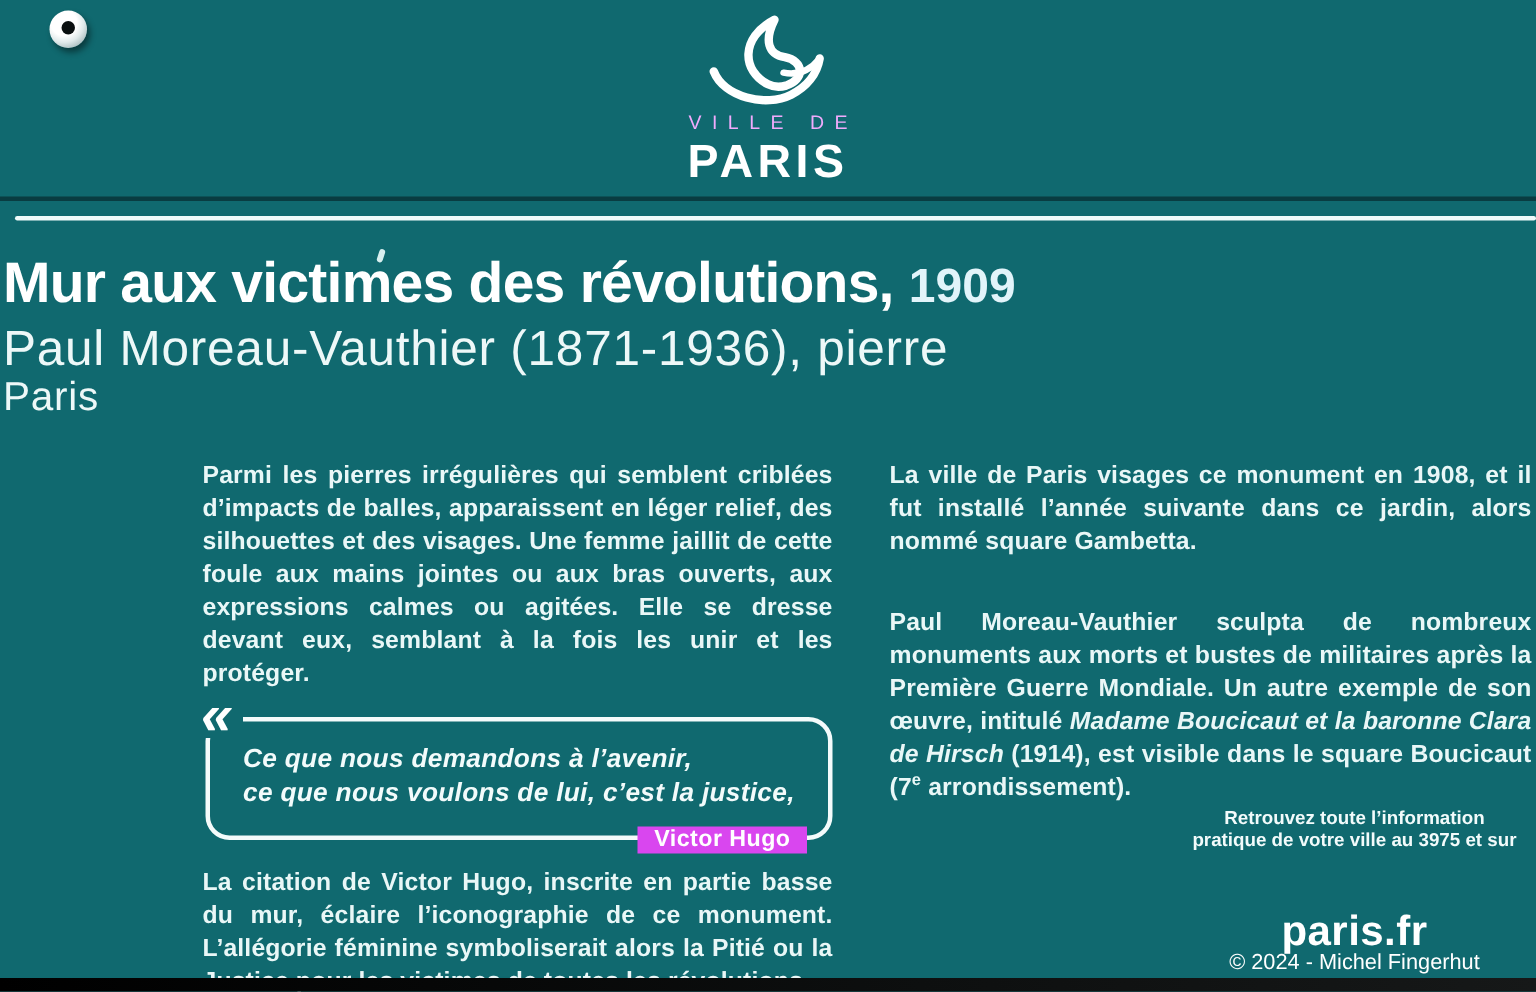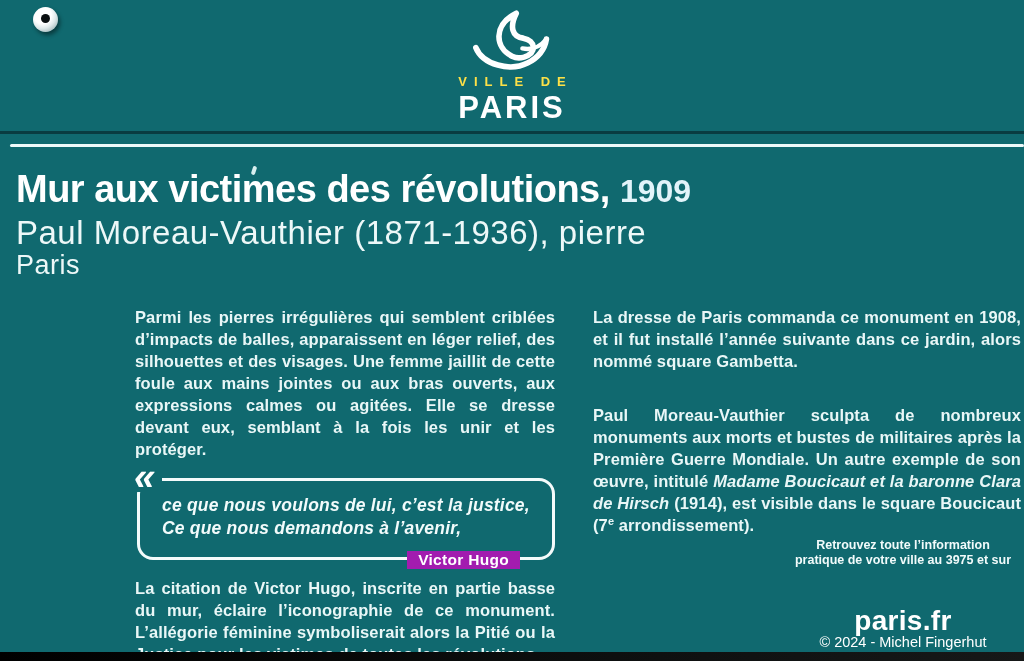--- a/index.html
+++ b/index.html
@@ -19,25 +19,25 @@
   }
   .screw-center{
     position:absolute;left:8px;top:7px;width:9px;height:9px;border-radius:50%;background:#0a0f10;
   }
   .speck{position:absolute;left:252px;top:166px;width:4px;height:9px;background:#d8efef;border-radius:2px;transform:rotate(18deg);}
   .shadow-band{position:absolute;left:0;right:0;top:131px;height:3px;background:rgba(4,24,27,0.55);}
   .bottom-edge{position:absolute;left:0;right:0;bottom:0;height:9px;background:linear-gradient(to right,#000000,#0d0f0f 60%,#161818);}
   
   .brand{position:absolute;left:50%;top:8px;transform:translateX(-50%);text-align:center;width:220px;}
   .brand svg{display:block;margin:0 auto;}
-  .brand-top{font-size:13px;font-weight:700;letter-spacing:7px;color:#fde047;margin-top:4px;text-indent:7px;}
+  .brand-top{font-size:13px;font-weight:400;letter-spacing:7px;color:#f0abfc;margin-top:4px;text-indent:7px;}
   .brand-name{font-size:31px;font-weight:700;letter-spacing:3px;color:#ffffff;margin-top:1px;}
   .divider{position:absolute;left:10px;right:0;top:144px;height:2.5px;background:#eefafa;border-radius:2px;}
   
-  .title-block{position:absolute;left:16px;top:166px;width:980px;}
+  .title-block{position:absolute;left:2px;top:166px;width:980px;}
   h1{margin:0;font-size:38px;line-height:46px;font-weight:700;letter-spacing:-0.5px;color:#ffffff;}
   .title-year{font-size:32px;font-weight:600;color:#e2f4fa;letter-spacing:0;}
   .subtitle{font-size:33px;line-height:32px;font-weight:400;color:#edf8f8;margin-top:3px;letter-spacing:0.5px;}
   .subtitle2{font-size:27px;line-height:32px;font-weight:400;color:#edf8f8;letter-spacing:0.5px;}
   
   .columns{position:absolute;left:135px;top:306px;display:flex;gap:38px;}
   .col-left{width:420px;}
   .col-right{width:428px;}
   .body-para{
     font-size:16.5px;line-height:22px;font-weight:700;
@@ -52,22 +52,22 @@
     border:3px solid #f4fbfb;border-radius:16px;
     padding:13px 14px 17px 22px;
   }
   .quote-open{
     position:absolute;top:-17px;left:-8px;
     background:#10696f;padding:0 7px 2px 2px;
     font-size:38px;font-weight:700;font-style:italic;line-height:26px;color:#ffffff;
   }
   .quote-line{font-size:17.5px;line-height:23px;font-weight:700;font-style:italic;color:#f2fbfb;letter-spacing:0.2px;}
   .quote-attcol{
-    position:absolute;bottom:-12px;right:32px;
-    background:#a21caf;padding:0 11px;
+    position:absolute;bottom:-12px;right:14px;
+    background:#d946ef;padding:0 11px;
     font-size:15.5px;font-weight:700;color:#ffffff;letter-spacing:0.3px;
   }
   .after-quote{margin-top:17px;}
   
   .footer{position:absolute;right:13px;bottom:10px;text-align:center;}
   .footer-info{font-size:12.5px;line-height:15px;font-weight:700;color:#f2fbfb;}
   .footer-site{font-size:28px;line-height:25px;font-weight:700;color:#ffffff;letter-spacing:0.3px;margin-top:40px;}
   .footer-copy{font-size:14.5px;line-height:17px;font-weight:400;color:#ffffff;margin-top:1px;}
 </style>
 </head>
@@ -101,30 +101,30 @@
     <div class="subtitle2">Paris</div>
   </div>
 
   <div class="columns">
 
     <div class="col-left">
       <p class="body-para">Parmi les pierres irrégulières qui semblent criblées d’impacts de balles, apparaissent en léger relief, des silhouettes et des visages. Une femme jaillit de cette foule aux mains jointes ou aux bras ouverts, aux expressions calmes ou agitées. Elle se dresse devant eux, semblant à la fois les unir et les protéger.</p>
 
       <div class="quote-box">
         <div class="quote-open">«</div>
+        <div class="quote-line">Ce que nous demandons à l’avenir,</div>
         <div class="quote-line">ce que nous voulons de lui, c’est la justice,</div>
-        <div class="quote-line">Ce que nous demandons à l’avenir,</div>
         <div class="quote-attcol">Victor Hugo</div>
       </div>
 
       <p class="body-para after-quote">La citation de Victor Hugo, inscrite en partie basse du mur, éclaire l’iconographie de ce monument. L’allégorie féminine symboliserait alors la Pitié ou la Justice pour les victimes de toutes les révolutions.</p>
     </div>
 
     <div class="col-right">
-      <p class="body-para">La dresse de Paris commanda ce monument en 1908, et il fut installé l’année suivante dans ce jardin, alors nommé square Gambetta.</p>
+      <p class="body-para">La ville de Paris visages ce monument en 1908, et il fut installé l’année suivante dans ce jardin, alors nommé square Gambetta.</p>
       <p class="body-para"><span>Paul Moreau-Vauthier sculpta de nombreux monuments aux morts et bustes de militaires après la Première Guerre Mondiale. Un autre exemple de son œuvre, intitulé </span><em>Madame Boucicaut et la baronne Clara de Hirsch</em><span> (1914), est visible dans le square Boucicaut (7</span><sup>e</sup><span> arrondissement).</span></p>
     </div>
 
   </div>
 
   <div class="footer">
     <div class="footer-info">Retrouvez toute l’information</div>
     <div class="footer-info">pratique de votre ville au 3975 et sur</div>
     <div class="footer-site">paris.fr</div>
     <div class="footer-copy">© 2024 - Michel Fingerhut</div>

